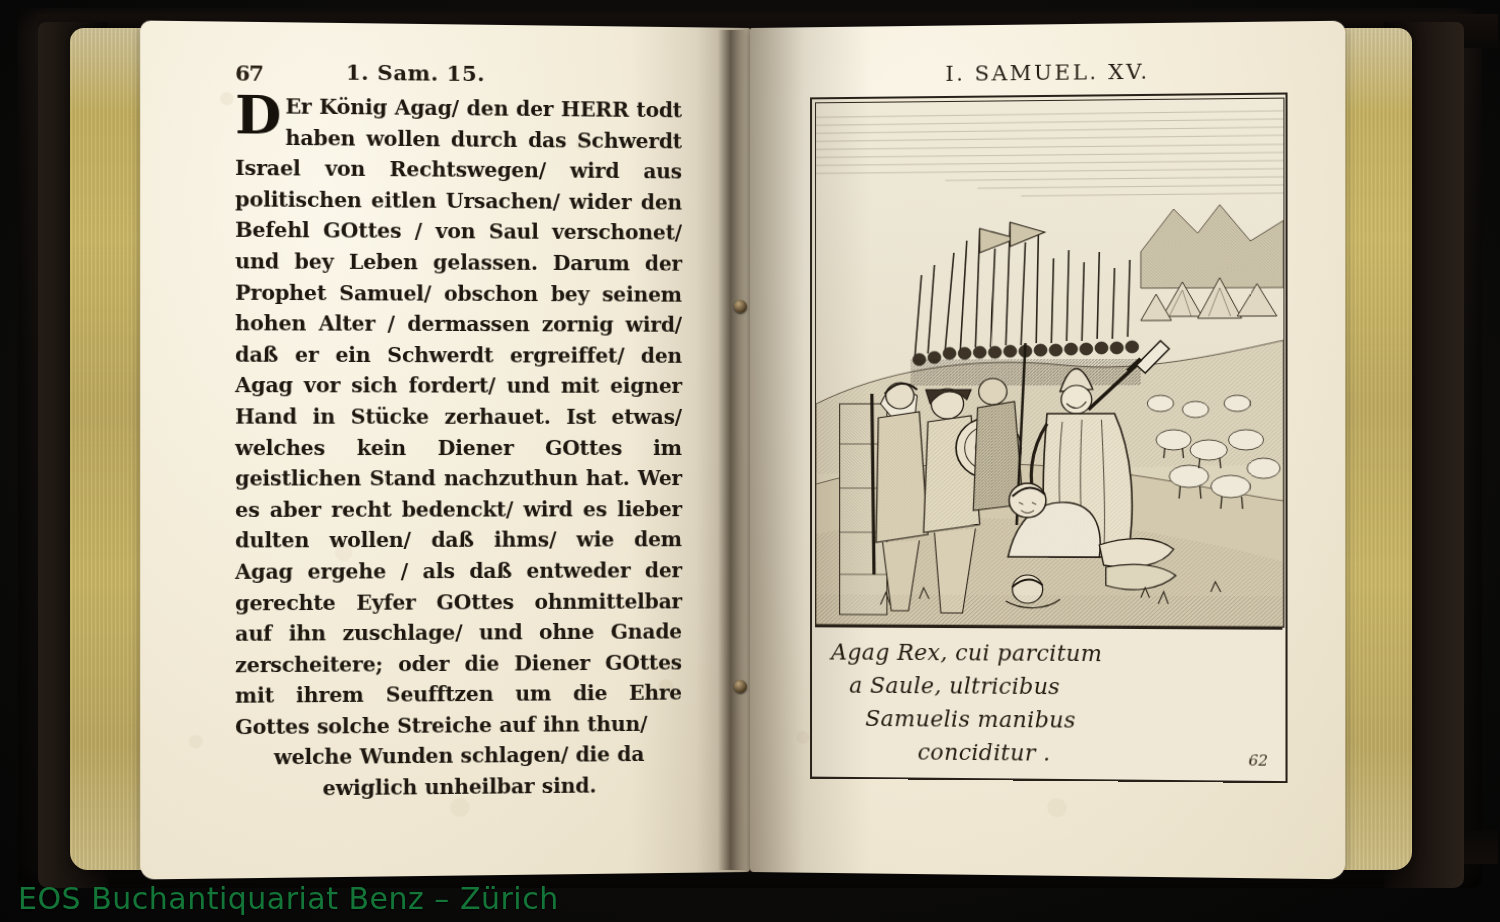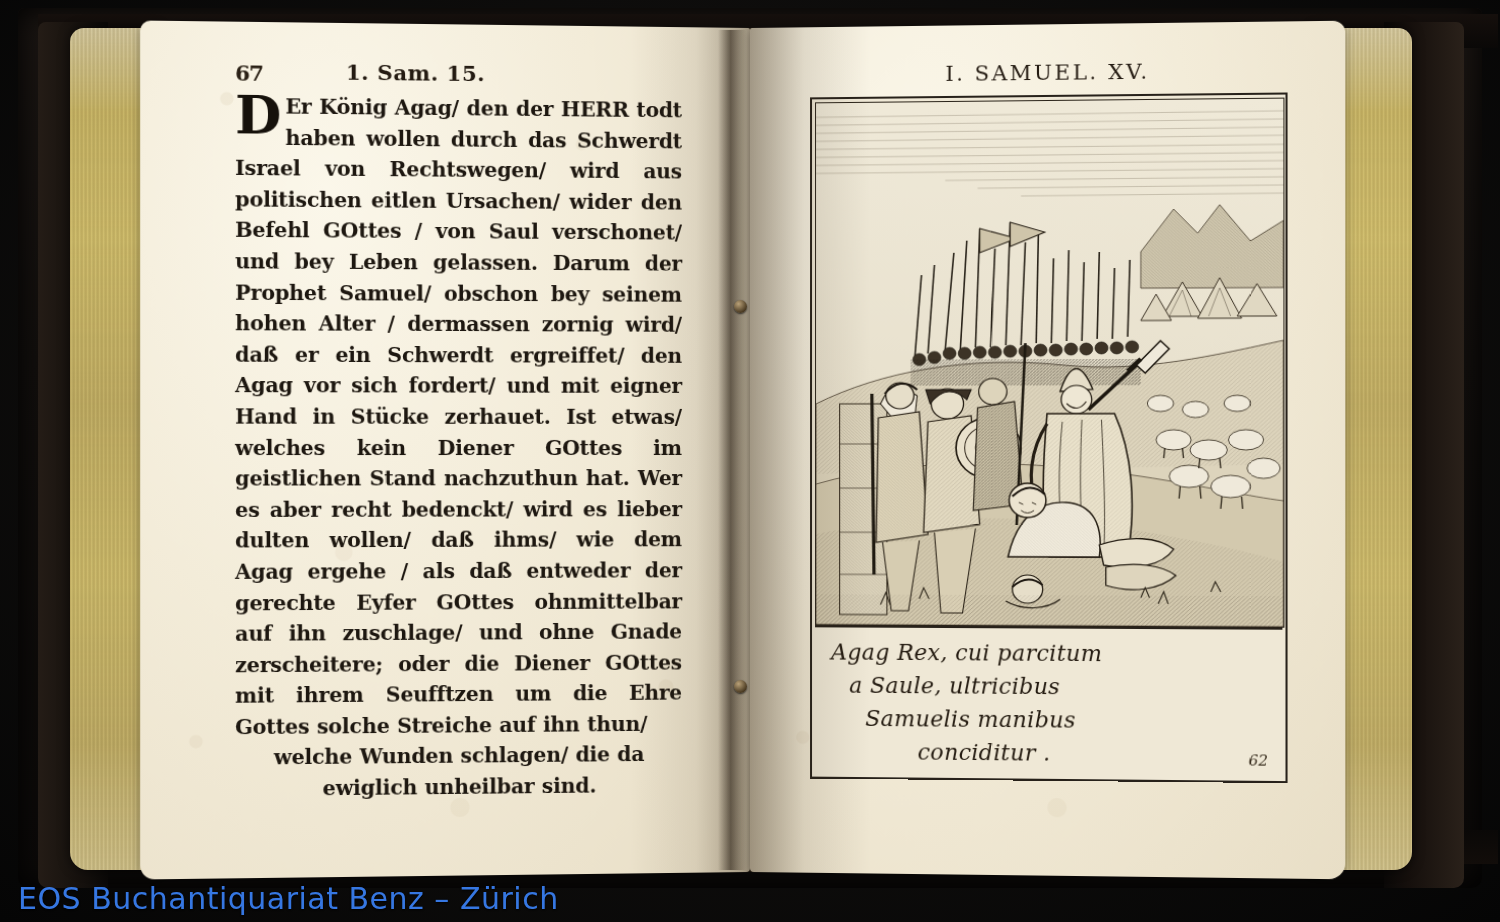--- a/index.html
+++ b/index.html
@@ -279,21 +279,21 @@
   
   svg.engraving { display: block; width: 100%; height: 100%; }
 
   
   .watermark {
     position: absolute;
     left: 18px;
     bottom: 6px;
     font-family: "DejaVu Sans", sans-serif;
     font-size: 30px;
-    color: #3b82f6;
+    color: #15803d;
     opacity: .92;
     letter-spacing: .5px;
     text-shadow: 0 1px 2px rgba(0,0,0,.9);
   }
 
   
   .gutter {
     position: absolute;
     left: 718px;
     top: 30px;

